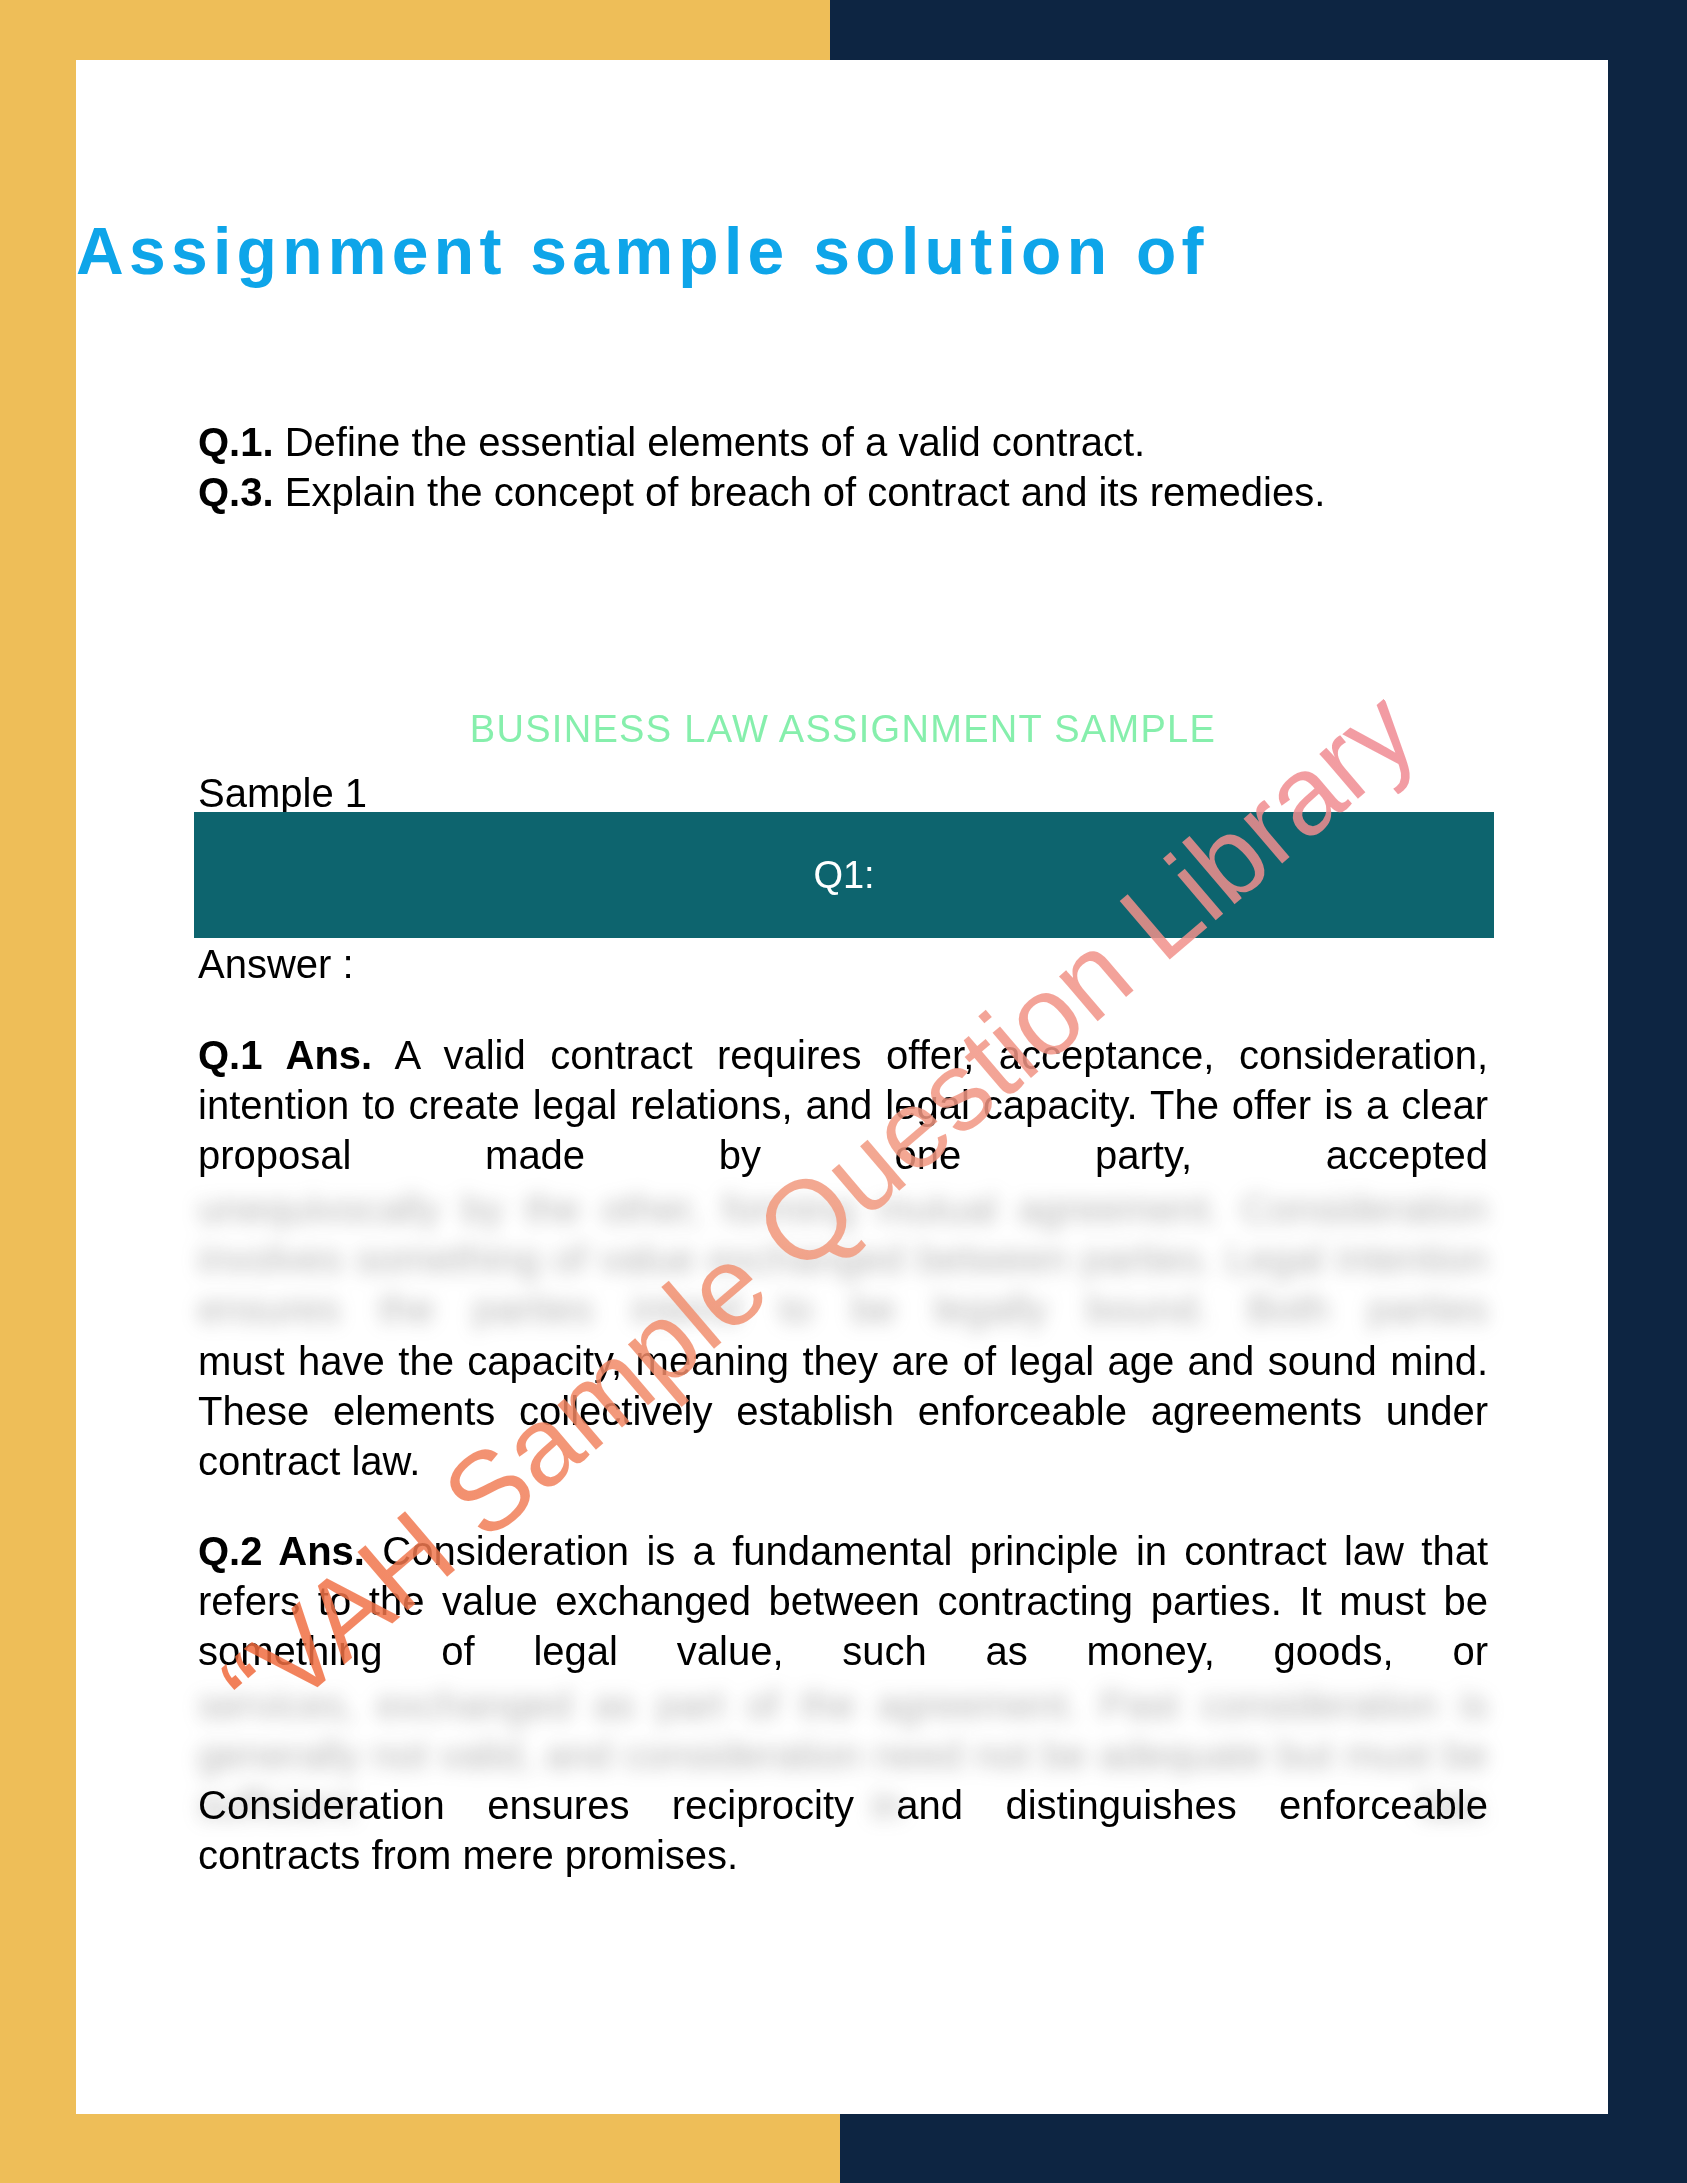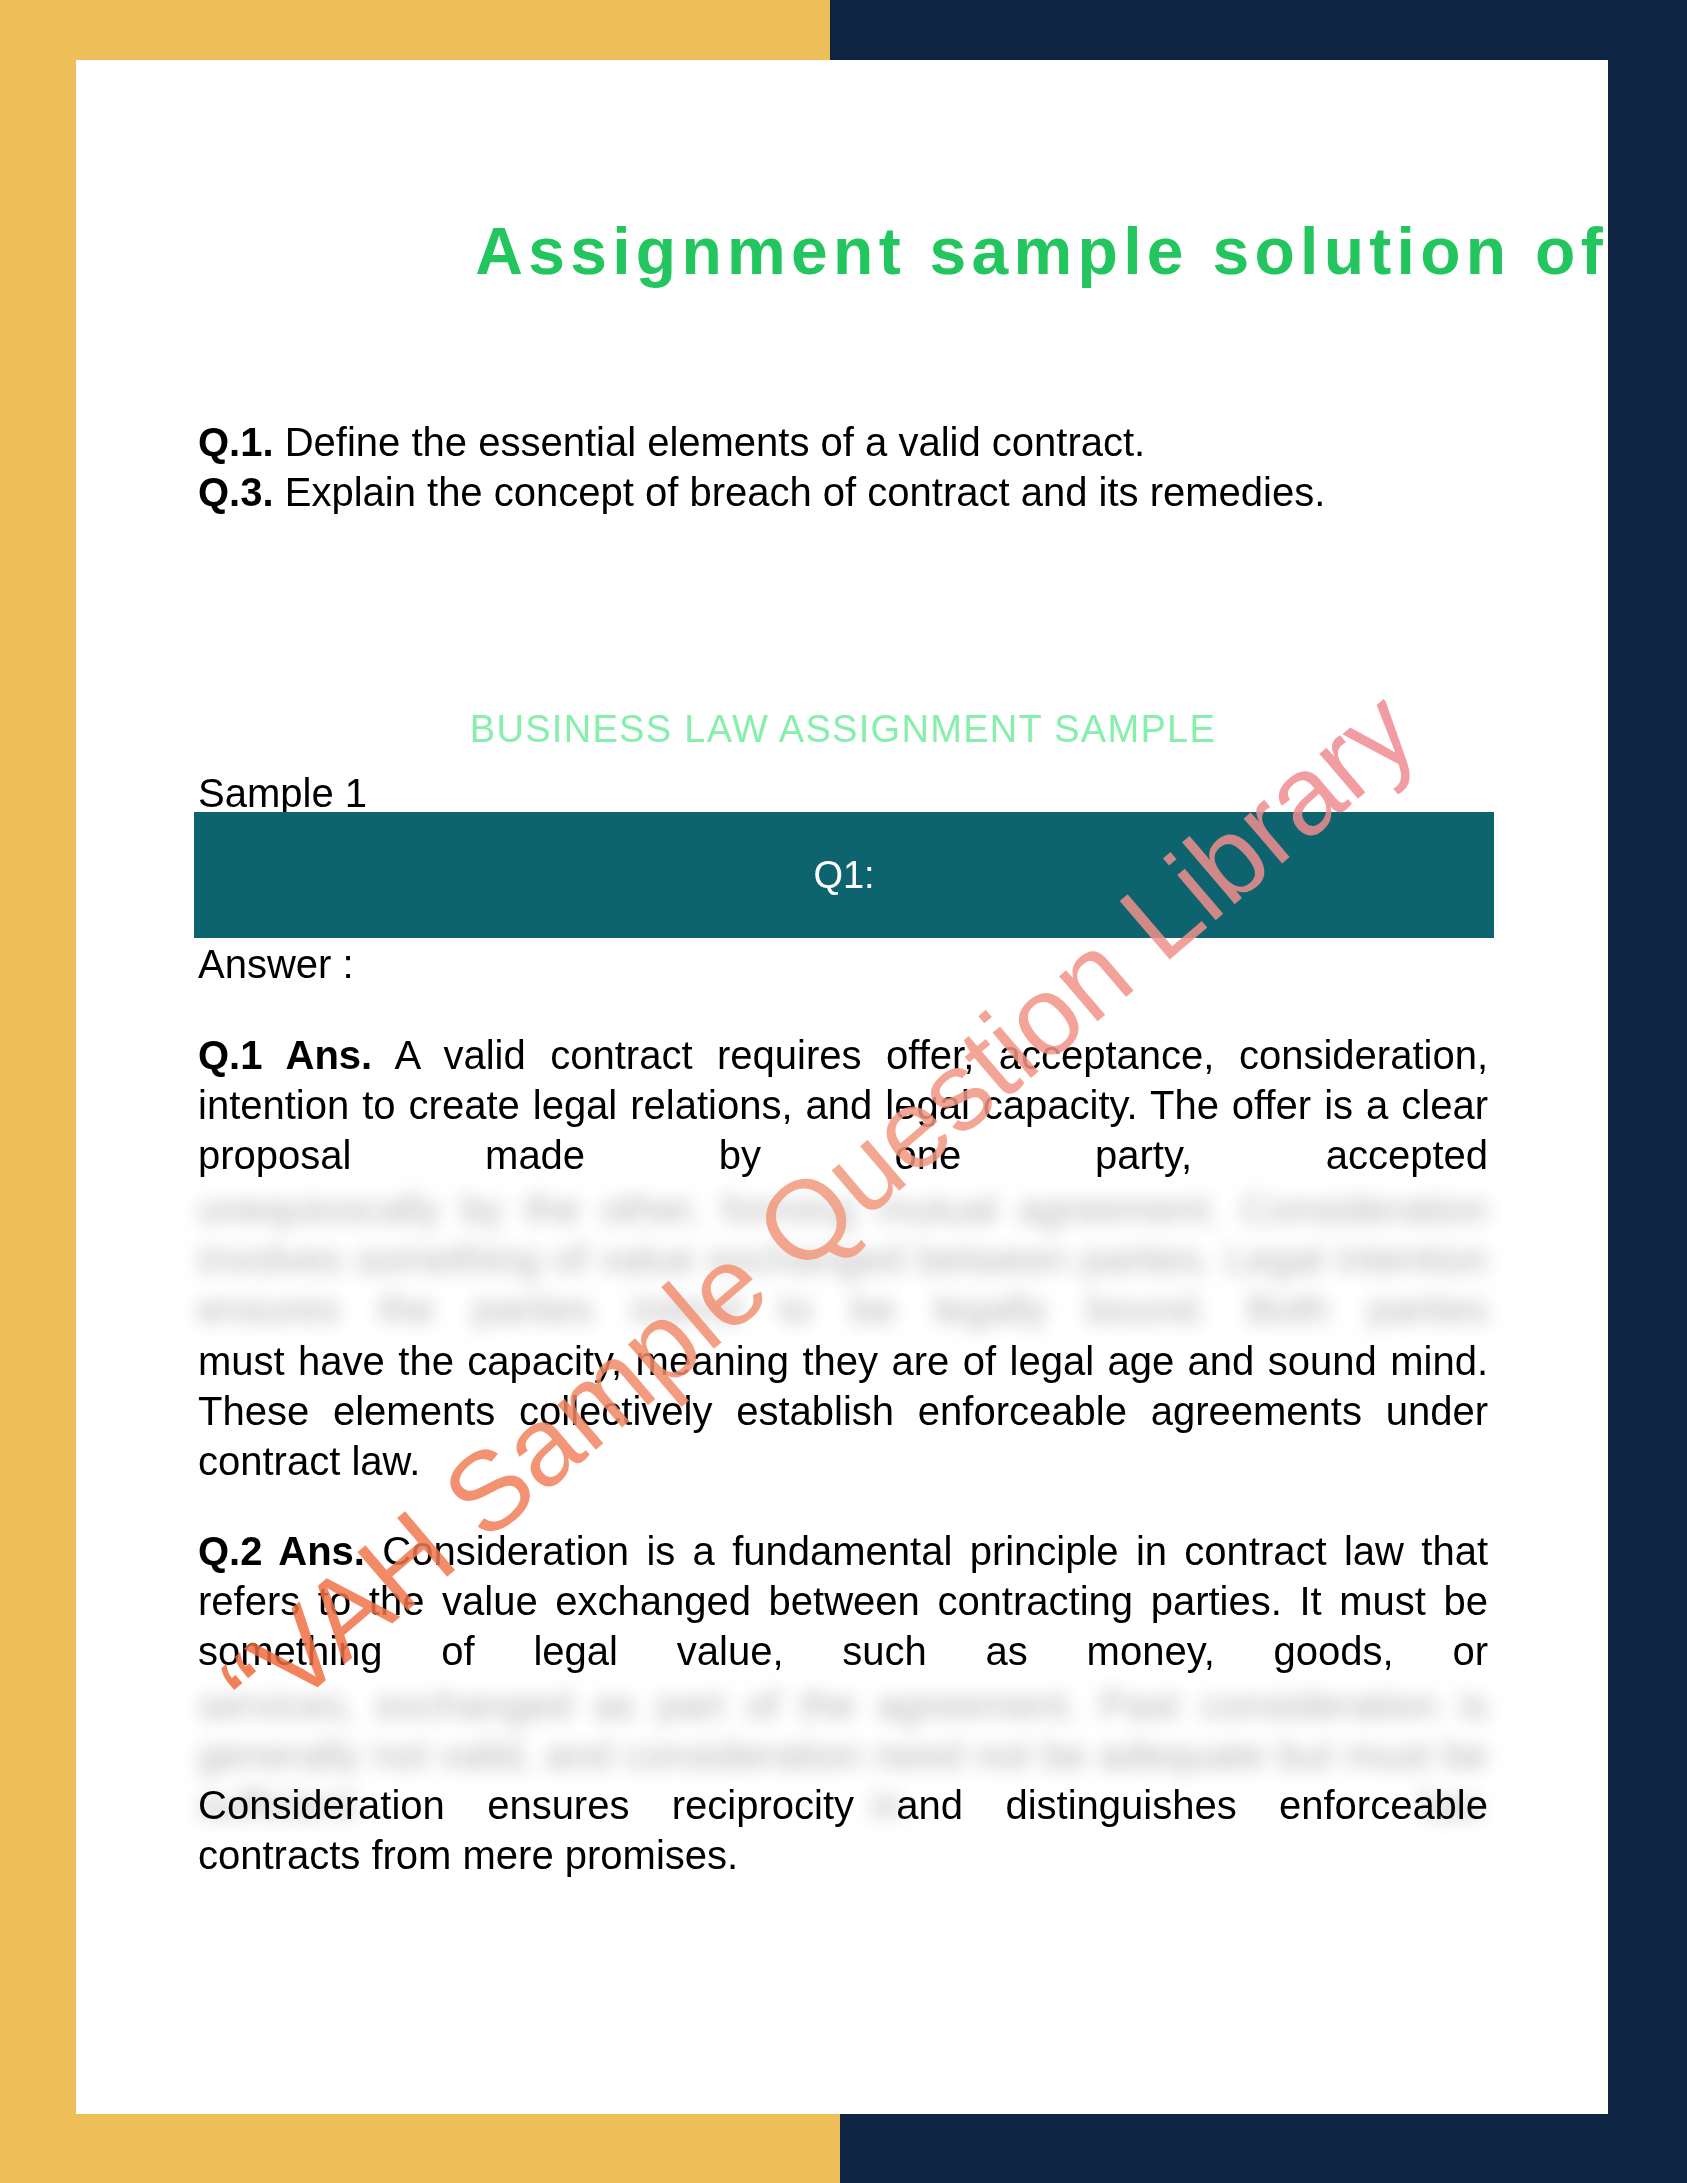--- a/index.html
+++ b/index.html
@@ -5,21 +5,21 @@
   html, body { margin:0; padding:0; }
   body { width:1687px; height:2183px; position:relative; overflow:hidden; background:#0D2542; font-family:"Liberation Sans", sans-serif; }
   .band { position:absolute; }
   .yellow-top { left:0; top:0; width:830px; height:60px; background:#EEBE58; }
   .navy-top { left:830px; top:0; width:857px; height:60px; background:#0D2542; }
   .yellow-left { left:0; top:0; width:76px; height:2183px; background:#EEBE58; }
   .yellow-bottom { left:0; top:2114px; width:840px; height:69px; background:#EEBE58; }
   .navy-bottom { left:840px; top:2114px; width:847px; height:69px; background:#0D2542; }
   .page { position:absolute; left:76px; top:60px; width:1532px; height:2054px; background:#ffffff; }
   .content { position:absolute; left:198px; width:1290px; color:#000; }
-  .title { position:absolute; left:76px; width:1532px; top:205px; text-align:right; font-weight:bold; font-size:66px; letter-spacing:5.3px; line-height:93px; color:#22c55e; }
+  .title { position:absolute; left:76px; width:1532px; top:205px; text-align:left; font-weight:bold; font-size:66px; letter-spacing:5.3px; line-height:93px; color:#0ea5e9; }
   .questions { top:417px; font-size:40px; line-height:50px; }
   .questions b { font-weight:bold; }
   .section-heading { position:absolute; left:198px; width:1290px; top:708px; text-align:center; font-size:38px; color:#86efac; letter-spacing:1.3px; }
   .sample-label { top:761px; font-size:40px;margin-top:10px; }
   .q-band { position:absolute; left:194px; top:812px; width:1300px; height:126px; background:#0D646E; color:#fff; font-size:38px; display:flex; align-items:center; justify-content:center; }
   .answer-label { top:939px; font-size:40px; line-height:50px; }
   .para { font-size:40px; line-height:50px; text-align:justify; text-align-last:justify; }
   .para.last { text-align-last:left; }
   .para b { font-weight:bold; }
   .blur { position:absolute; left:198px; width:1290px; filter:blur(9.3px); color:#777; font-size:40px; line-height:50px; text-align:justify; text-align-last:justify; opacity:0.55; }

